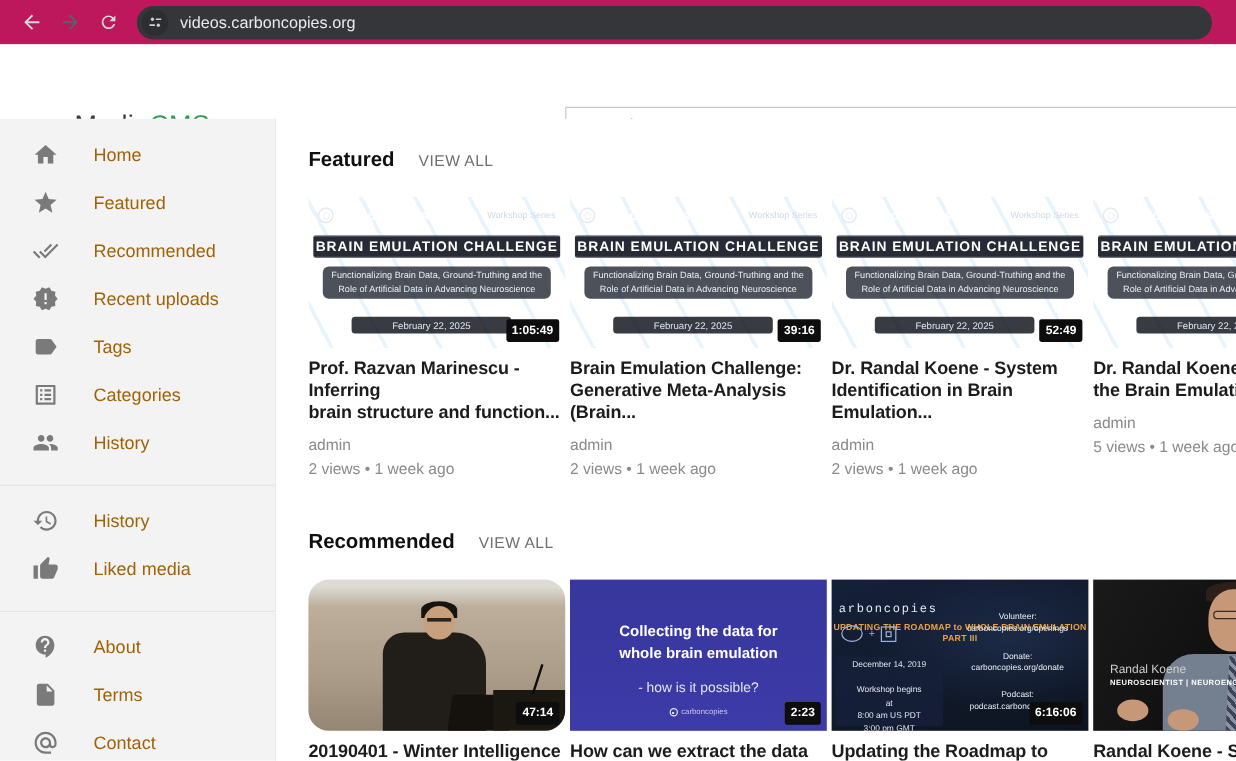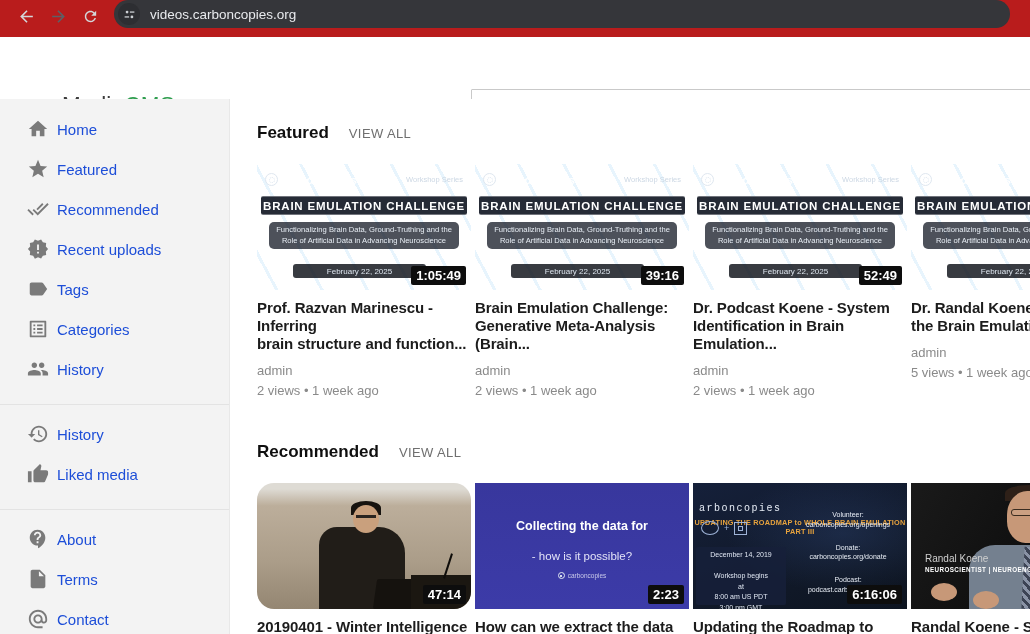--- a/index.html
+++ b/index.html
@@ -1,21 +1,21 @@
 <!DOCTYPE html>
 <html><head>
 <meta charset="utf-8">
 <style>
   * { margin:0; padding:0; box-sizing:border-box; }
   html,body { width:1030px; height:634px; overflow:hidden; background:#fff;
               font-family:"Liberation Sans", sans-serif; position:relative; }
 
   
   .browser-bar { position:absolute; top:0; left:0; width:1030px; height:37px;
-                 background:#b91c1c; display:flex; align-items:flex-start; padding:0 10px; }
+                 background:#be185d; display:flex; align-items:center; padding:0 10px; }
   .nav-btn { width:32px; height:32px; display:flex; align-items:center; justify-content:center;
              border-radius:50%; flex:none; cursor:pointer; }
   .url-pill { flex:1; height:28px; margin-left:8px; margin-right:10px; background:#35363a;
               border-radius:14px; display:flex; align-items:center; padding:0 4px; }
   .pill-circle { width:22px; height:22px; border-radius:50%; background:#2d2e32;
                  display:flex; align-items:center; justify-content:center; flex:none; }
   .url-text { color:#e8eaed; font-size:13.5px; margin-left:10px; white-space:nowrap; }
 
   
   .app-header { position:absolute; top:37px; left:0; width:1030px; height:62px; background:#fff; }
@@ -27,40 +27,40 @@
                   border:1px solid #c9c9c9; border-radius:1px; padding:0 12px; font-size:15.5px;
                   color:#333; outline:none; font-family:"Liberation Sans", sans-serif; }
   .search-input::placeholder { color:#757575; }
 
   
   .sidebar { position:absolute; top:99px; left:0; width:230px; height:535px;
              background:#f3f3f3; border-right:1px solid #e8e8e8; padding-top:10px; }
   .side-item { height:40px; display:flex; align-items:center; padding-left:27px; cursor:pointer; }
   .side-item .s-icon { width:22px; height:22px; flex:none; display:flex; align-items:center; }
   .side-item .s-icon svg { fill:#7a7a7a; width:22px; height:22px; }
-  .side-item .s-label { margin-left:8px; font-size:15px; color:#1d4ed8; }
+  .side-item .s-label { margin-left:29px; font-size:15px; color:#a16207; }
   .side-divider { height:1px; background:#e3e3e3; margin:15px 0 9px; }
 
   
   .main { position:absolute; top:99px; left:230px; width:800px; height:535px;
           background:#fff; padding:24px 0 0 27px; }
   .section-head { display:flex; align-items:baseline; margin-bottom:21px; }
   .section-title { font-size:17px; font-weight:700; color:#0f0f0f; }
   .view-all { font-size:13px; color:#6f6f6f; letter-spacing:.4px; margin-left:20px; cursor:pointer; }
   .cards { display:flex; gap:4px; }
   .card { width:214px; flex:none; }
   .thumb { width:214px; height:126px; position:relative; overflow:hidden; cursor:pointer; }
   .card-title { margin-top:9px; font-size:15px; line-height:18px; font-weight:700;
                 color:#1c1c1c; letter-spacing:-.1px; white-space:pre-line; cursor:pointer; }
   .card-author { margin-top:10px; font-size:13px; color:#8a8a8a; cursor:pointer; }
   .card-meta   { margin-top:5px;  font-size:13px; color:#8a8a8a; }
   .section-recommended { margin-top:44px; }
 
   .duration { position:absolute; right:5px; bottom:5px; background:#0d0d0d; color:#fff;
-              font-size:13px; font-weight:700; line-height:19px; padding:0 5px; border-radius:2px; }
+              font-size:10px; font-weight:700; line-height:19px; padding:0 5px; border-radius:2px; }
   .duration:empty { display:none; }
 
   
   .thumb-workshop { background:
       radial-gradient(ellipse at 85% 75%, rgba(45,160,230,.45), transparent 42%),
       radial-gradient(ellipse at 10% 90%, rgba(35,130,210,.40), transparent 45%),
       linear-gradient(115deg,#0c1626 0%,#143털 0%,#143a5e 42%,#0b1a2c 68%,#16436b 100%); }
   .thumb-workshop::before { content:""; position:absolute; inset:0;
       background:repeating-linear-gradient(62deg, transparent 0 16px,
                  rgba(90,180,240,.14) 16px 19px, transparent 19px 40px); }
@@ -354,21 +354,21 @@
                 <span class="cc-circle"></span>
                 <span>carboncopies</span>
               </span>
               <span class="ws-series">Workshop Series</span>
             </div>
           <div class="ws-banner">BRAIN EMULATION CHALLENGE</div>
           <div class="ws-sub">Functionalizing Brain Data, Ground-Truthing and the Role of Artificial Data in Advancing Neuroscience</div>
           <div class="ws-date">February 22, 2025</div>
           <span class="duration">52:49</span>
         </div>
-        <div class="card-title">Dr. Podcast Koene - System
+        <div class="card-title">Dr. Randal Koene - System
 Identification in Brain Emulation...</div>
         <div class="card-author">admin</div>
         <div class="card-meta">2 views • 1 week ago</div>
       </div>
 
       <div class="card">
         <div class="thumb thumb-workshop">
           <div class="ws-top">
               <span class="ws-logo">
                 <span class="cc-circle"></span>
@@ -407,20 +407,21 @@
           <span class="duration">47:14</span>
         </div>
         <div class="card-title">20190401 - Winter Intelligence
 Conference 2011 - Randal Koen...</div>
       </div>
 
       <div class="card">
         <div class="thumb thumb-wbe">
           <div class="wbe-text">
             <div class="wbe-l1">Collecting the data for</div>
+            <div class="wbe-l1">whole brain emulation</div>
             <div class="wbe-l3">-  how is it possible?</div>
             <div class="wbe-logo">
                 <span class="cc-circle"></span>
                 <span>carboncopies</span>
               </div>
           </div>
           <span class="duration">2:23</span>
         </div>
         <div class="card-title">How can we extract the data
 needed for WBE from the brain?</div>

